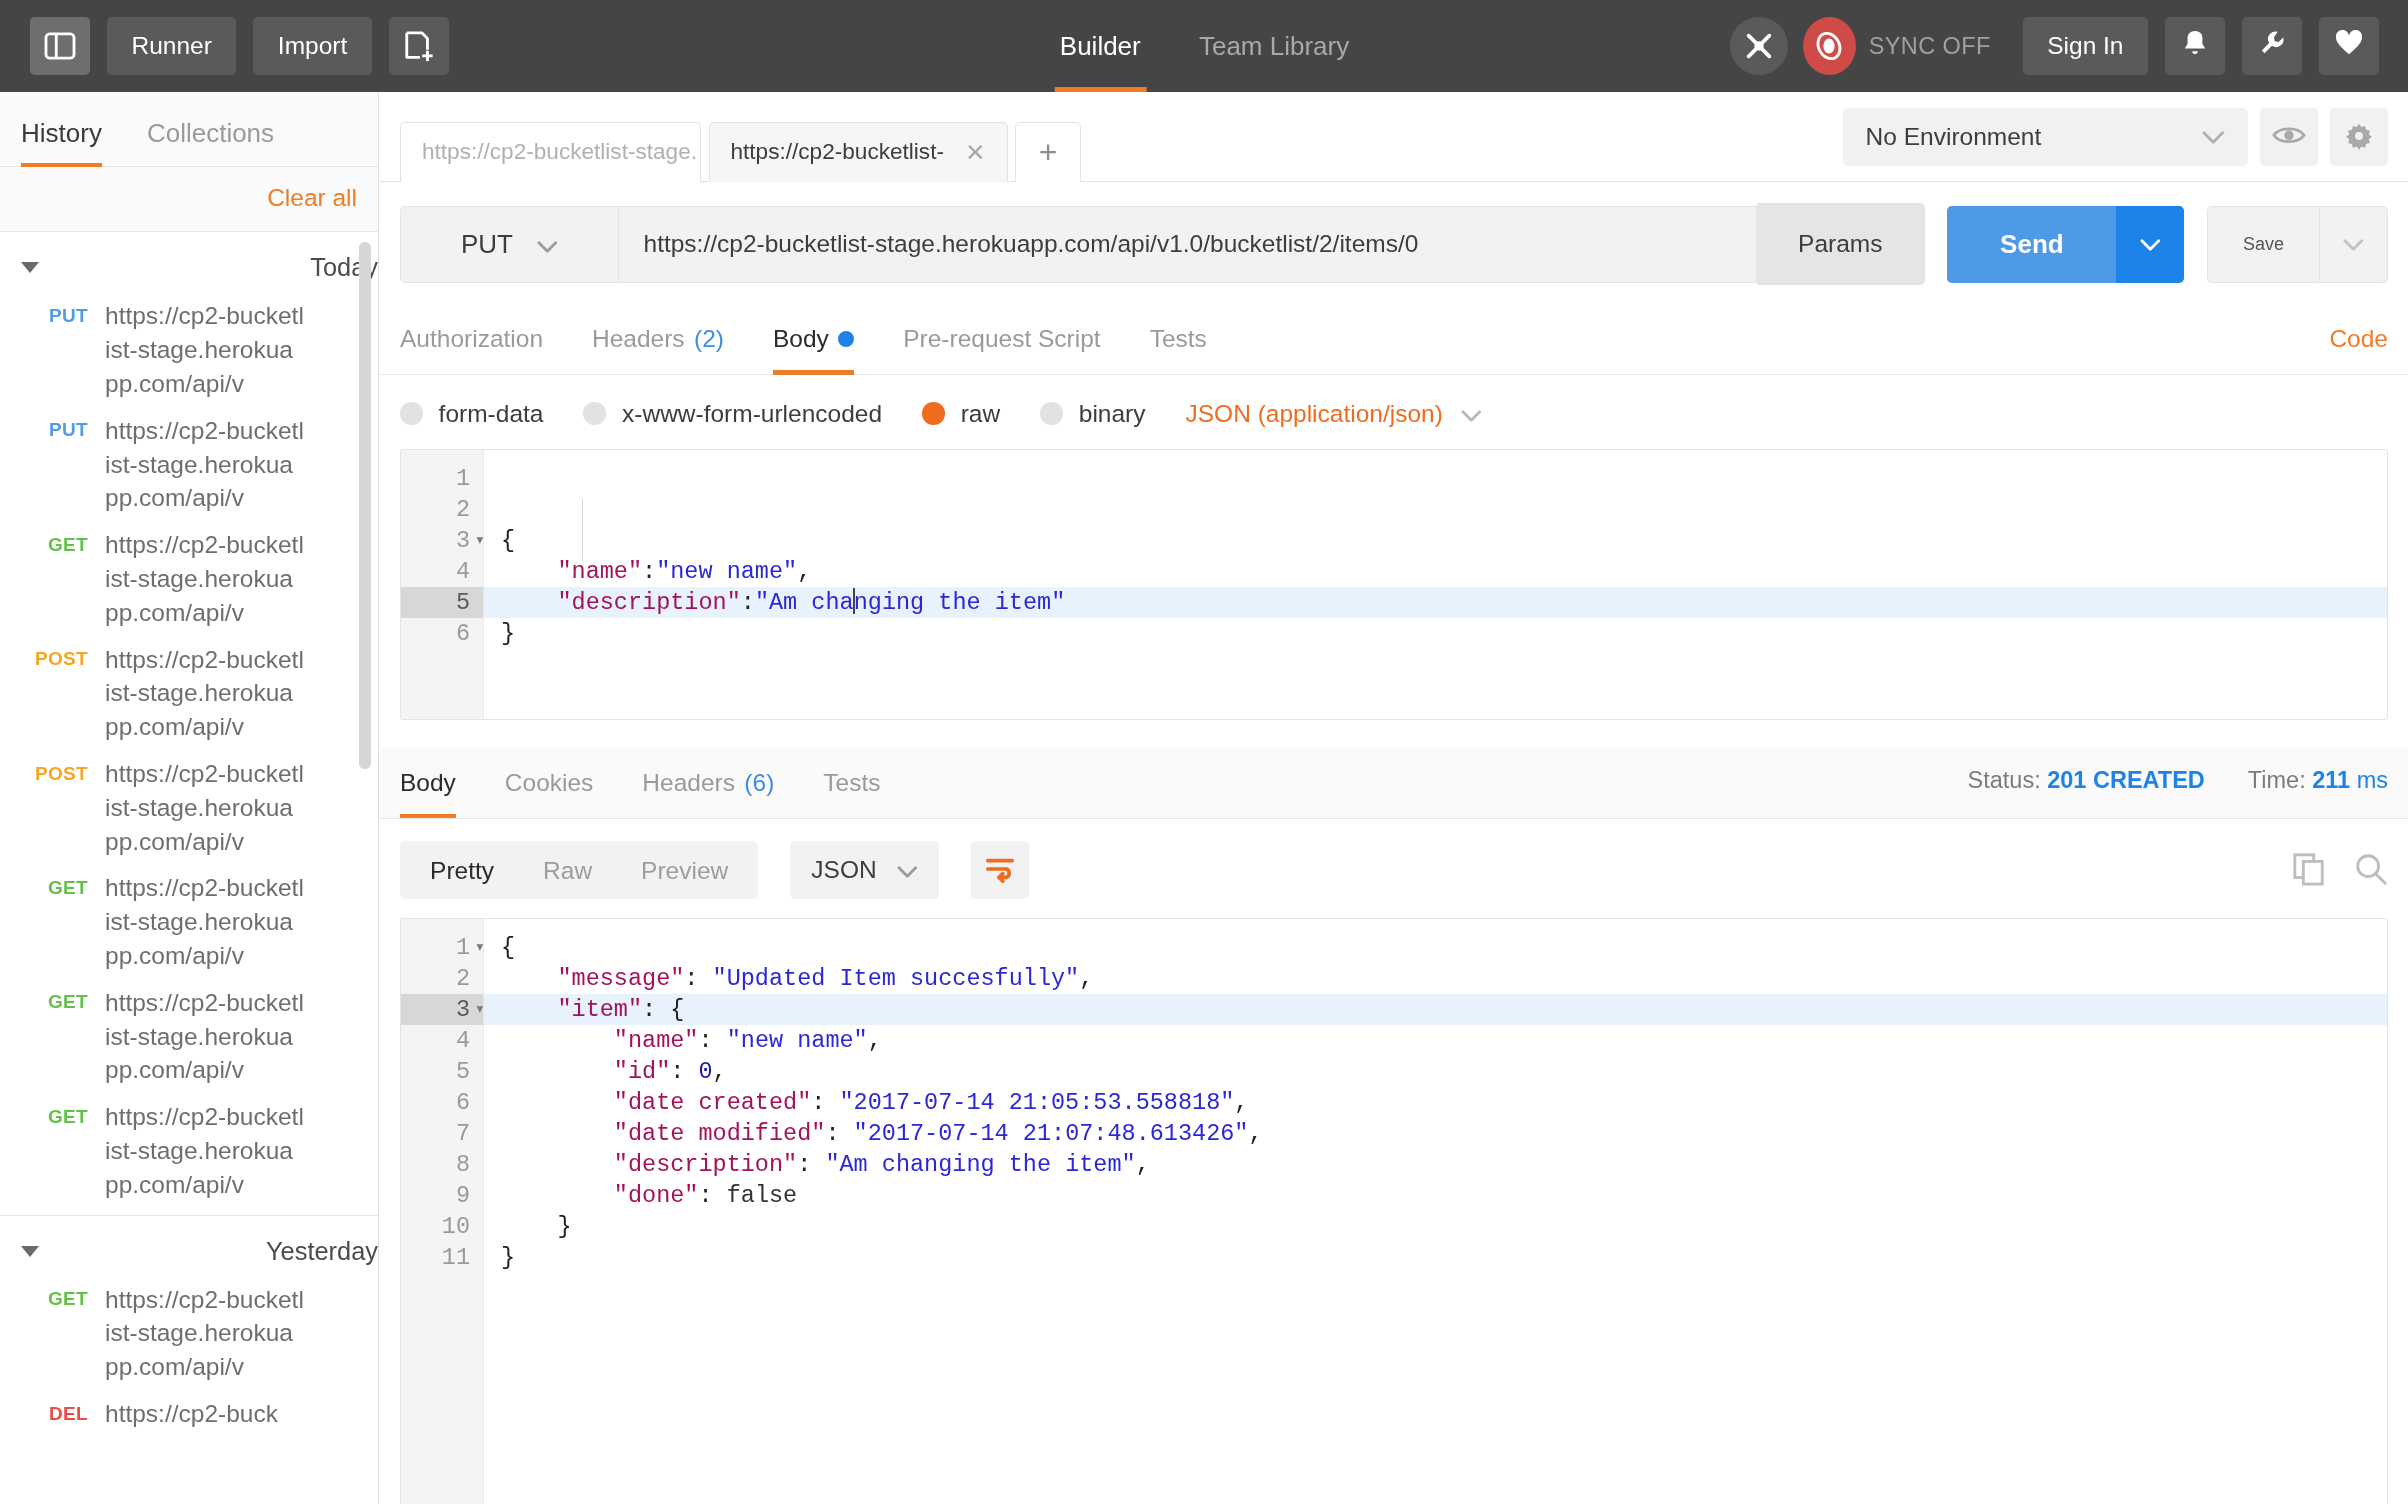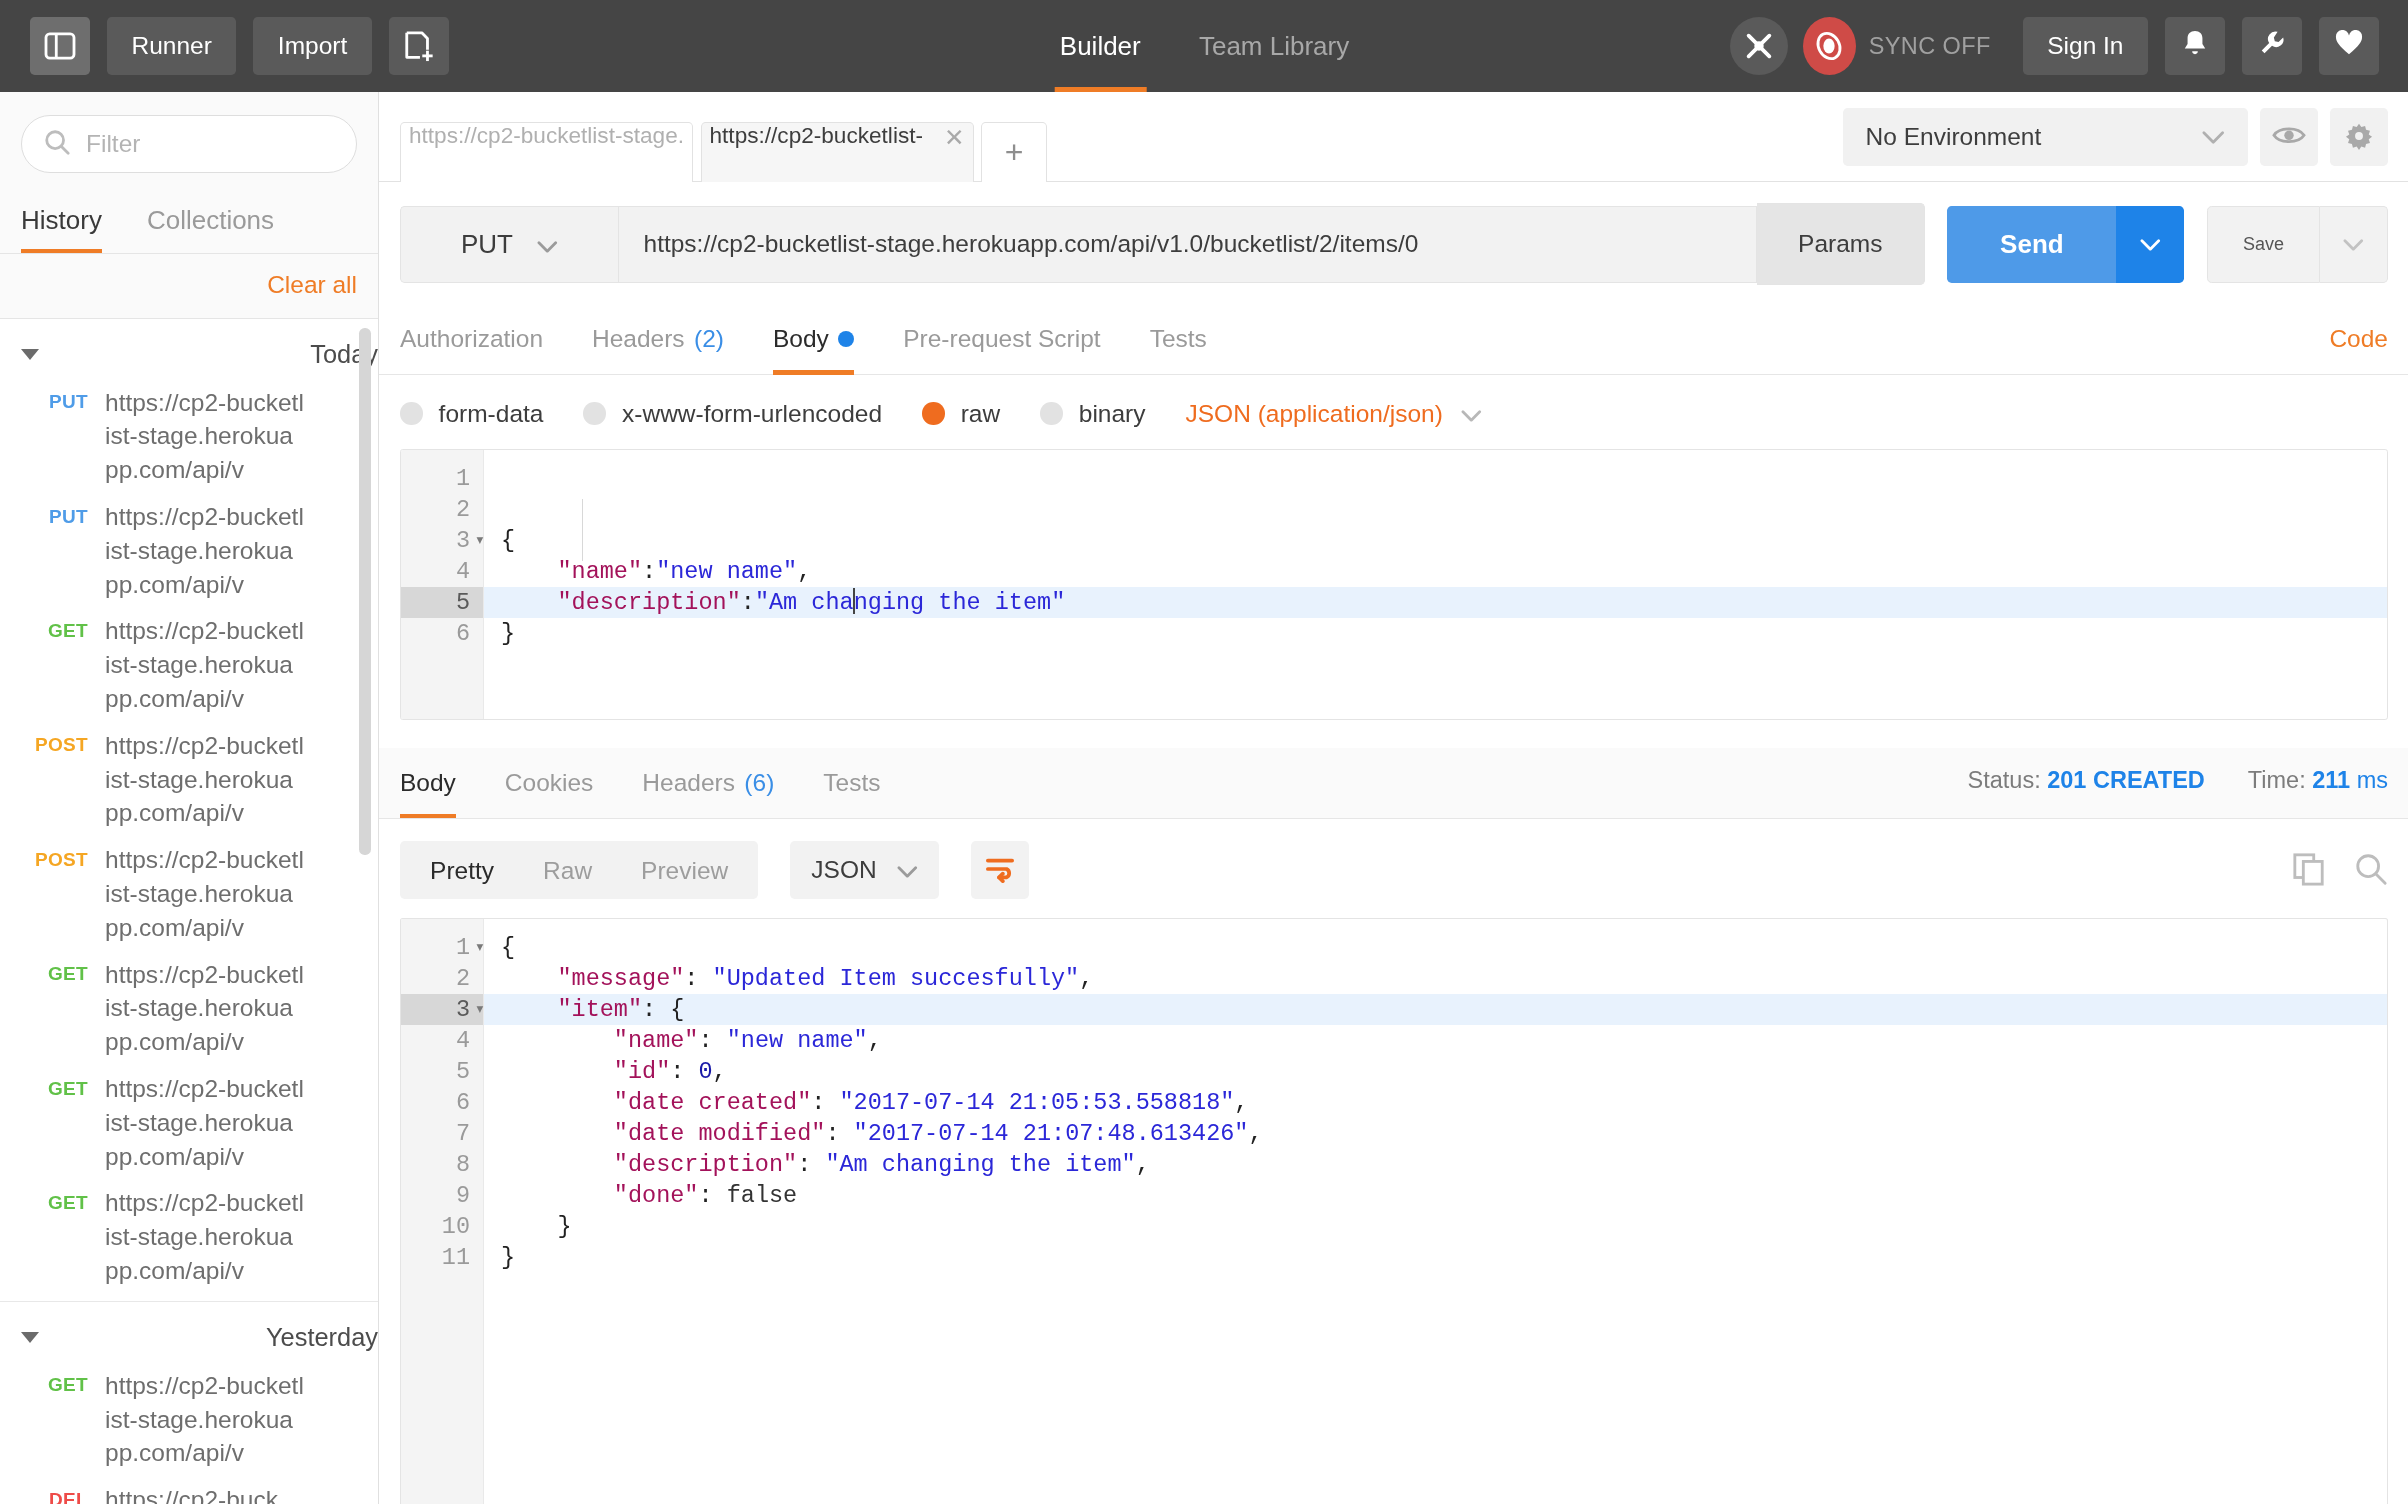--- a/index.html
+++ b/index.html
@@ -112,21 +112,21 @@
 
   
   .right{ flex:1 1 auto; display:flex; flex-direction:column; min-width:0; background:#fff; }
 
   .tabs-row{
     height:90px; flex:0 0 90px; display:flex; align-items:flex-end;
     border-bottom:0.9px solid #e2e2e2; padding:0 21px 0 21px; background:#fff;
   }
   .req-tab{
     height:60px; border:0.9px solid #e2e2e2; border-bottom:none; border-radius:4.7px 4.7px 0 0;
-    display:flex; align-items:flex-start; padding:0 8px; font-size:22.6px; color:#b0b0b0;
+    display:flex; align-items:center; padding:0 21px; font-size:22.6px; color:#b0b0b0;
     background:#fff; margin-right:7.5px; cursor:pointer; max-width:301px; white-space:nowrap;
     overflow:hidden; position:relative; top:0.9px;
   }
   .req-tab.active{ background:#f6f6f6; color:#3d3d3d; }
   .tab-close{ margin-left:21px; font-size:24.5px; color:#a9a9a9; cursor:pointer; }
   .tab-plus{
     height:60px; width:66px; border:0.9px solid #e2e2e2; border-bottom:none; border-radius:4.7px 4.7px 0 0;
     display:flex; align-items:center; justify-content:center; font-size:32px; color:#8e8e8e;
     background:#fff; cursor:pointer; position:relative; top:0.9px;
   }
@@ -335,31 +335,20 @@
               <path d="M15 26 C4 17 1 12 1 8 A7 7 0 0 1 15 6 A7 7 0 0 1 29 8 C29 12 26 17 15 26z" fill="#fff"></path>
             </svg>
         </span>
       </div>
     </div>
   </div>
 
   <div class="main">
 
     <div class="sidebar">
-      <div class="filter-wrap">
-        <div class="filter-box">
-          <span>
-            <svg width="28" height="28" viewBox="0 0 30 30">
-                <circle cx="13" cy="13" r="9" fill="none" stroke="#bdbdbd" stroke-width="3"></circle>
-                <line x1="19.5" y1="19.5" x2="27" y2="27" stroke="#bdbdbd" stroke-width="3" stroke-linecap="round"></line>
-              </svg>
-          </span>
-          <input type="text" placeholder="Filter" style="">
-        </div>
-      </div>
 
       <div class="sb-tabs">
         <div class="sb-tab active">History</div>
         <div class="sb-tab">Collections</div>
       </div>
 
       <div class="clear-row">
         <div class="clear-all">Clear all</div>
       </div>
 

